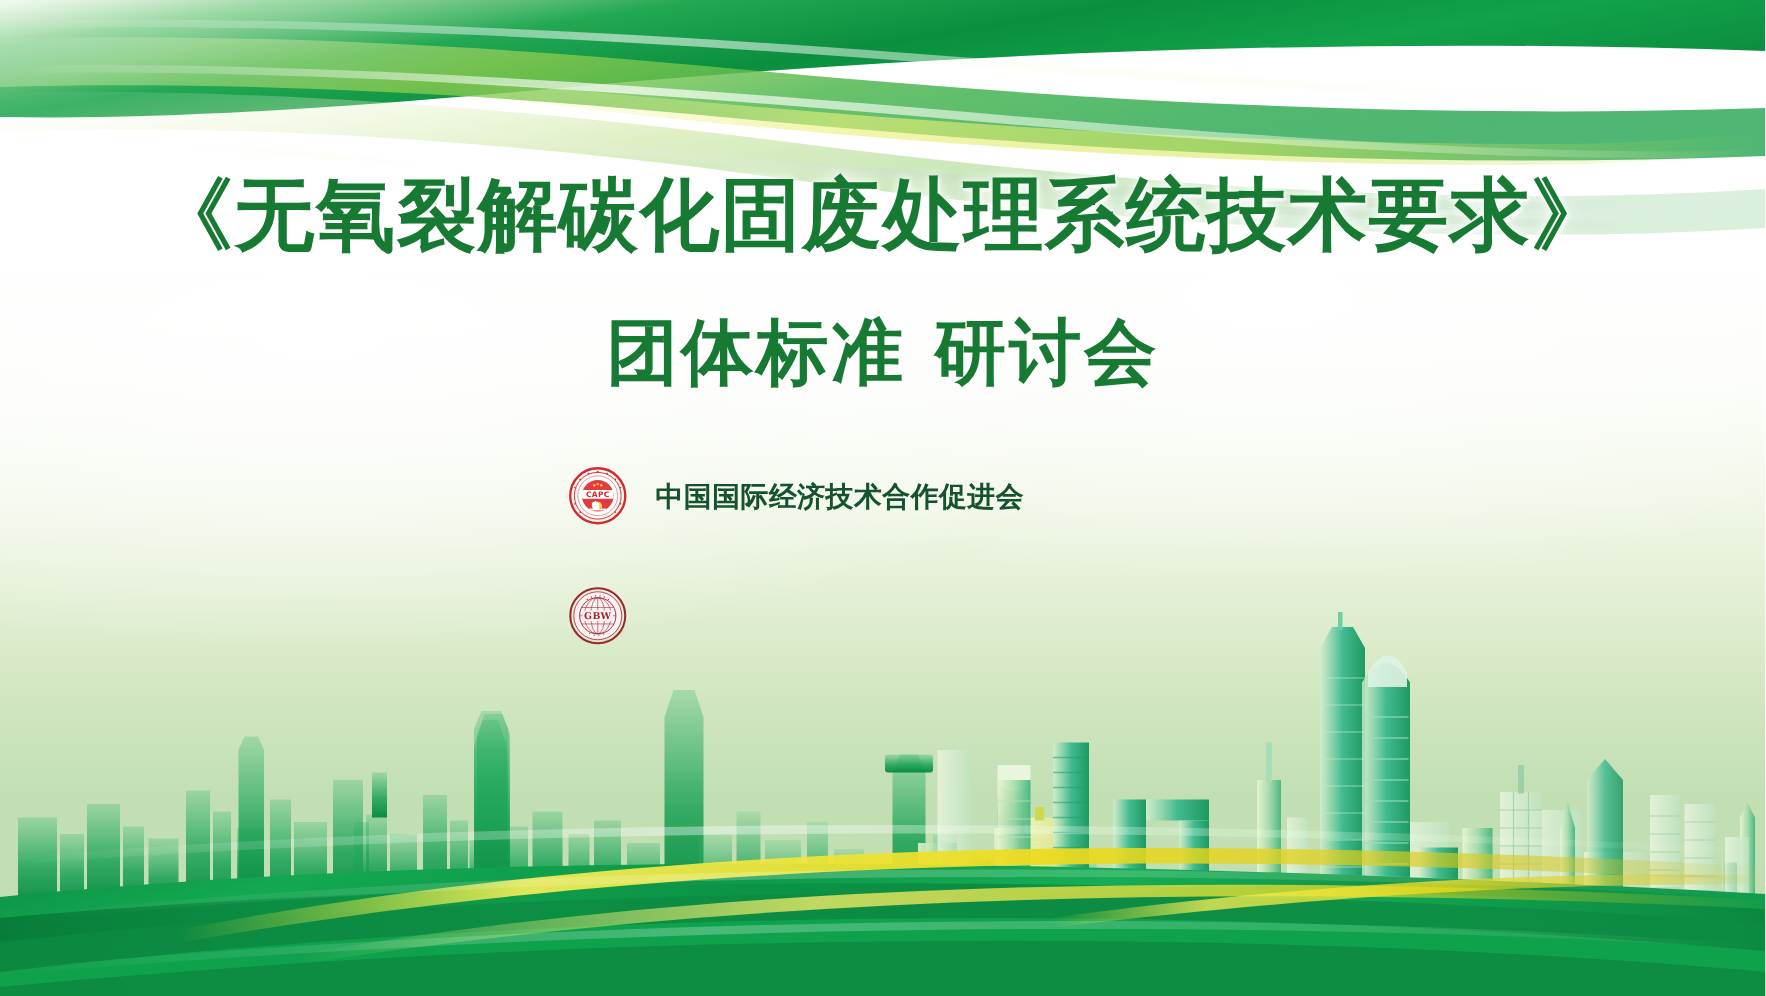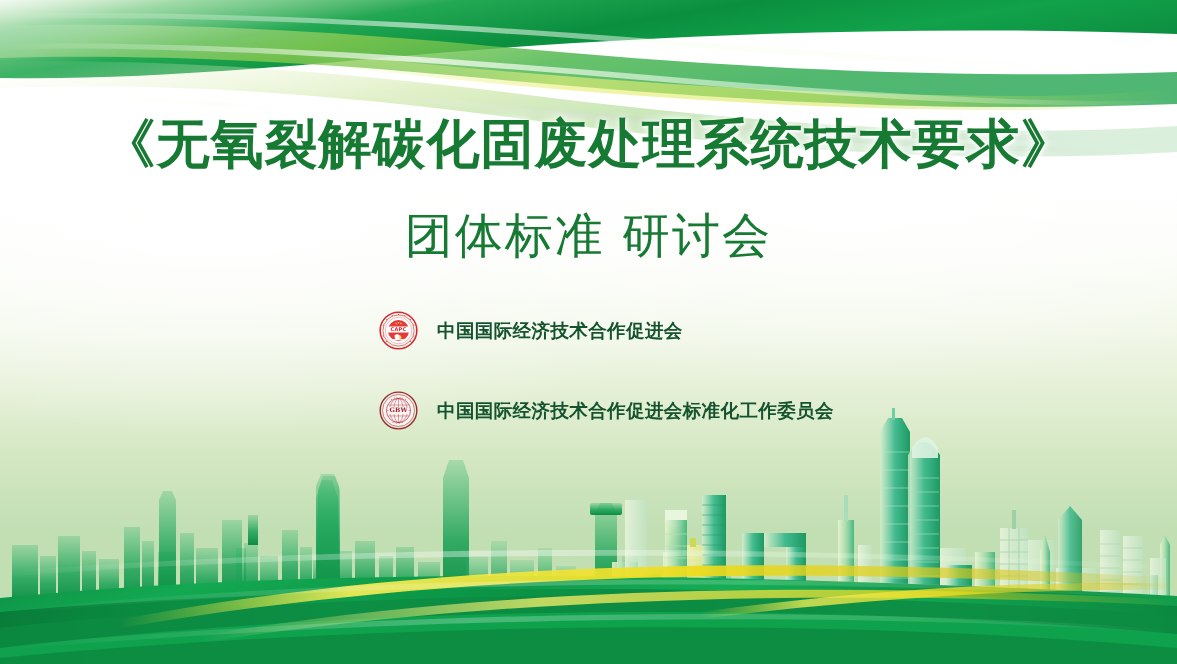--- a/index.html
+++ b/index.html
@@ -66,21 +66,21 @@
        1px 2px 2px rgba(255,255,255,0.9);
     white-space:nowrap;
   }
 
   .subtitle {
     position:absolute;
     left:0; right:0; top:204px;
     text-align:center;
     font-size:48px;
     line-height:62px;
-    font-weight:normal;
+    font-weight:bold;
     letter-spacing:2px;
     color:#177a33;
     text-shadow:
        0 0 6px rgba(255,255,255,0.95),
        0 0 14px rgba(255,255,255,0.85),
        1px 2px 2px rgba(255,255,255,0.9);
     white-space:nowrap;
   }
 
   
@@ -506,17 +506,16 @@
           <circle cx="46" cy="16" r="1.2"></circle>
           <circle cx="54" cy="16" r="1.2"></circle>
           <circle cx="61" cy="18" r="1.2"></circle>
           <circle cx="68" cy="22" r="1.2"></circle>
           <circle cx="36" cy="80" r="1.1"></circle>
           <circle cx="44" cy="83" r="1.1"></circle>
           <circle cx="52" cy="83" r="1.1"></circle>
           <circle cx="60" cy="81" r="1.1"></circle>
         </g>
       </svg>
-      <span class="org-label">中国国际经济技术合作促进会标准化工作委员会</span>
     </div>
 
   </div>
 </div>
 
 </body></html>

